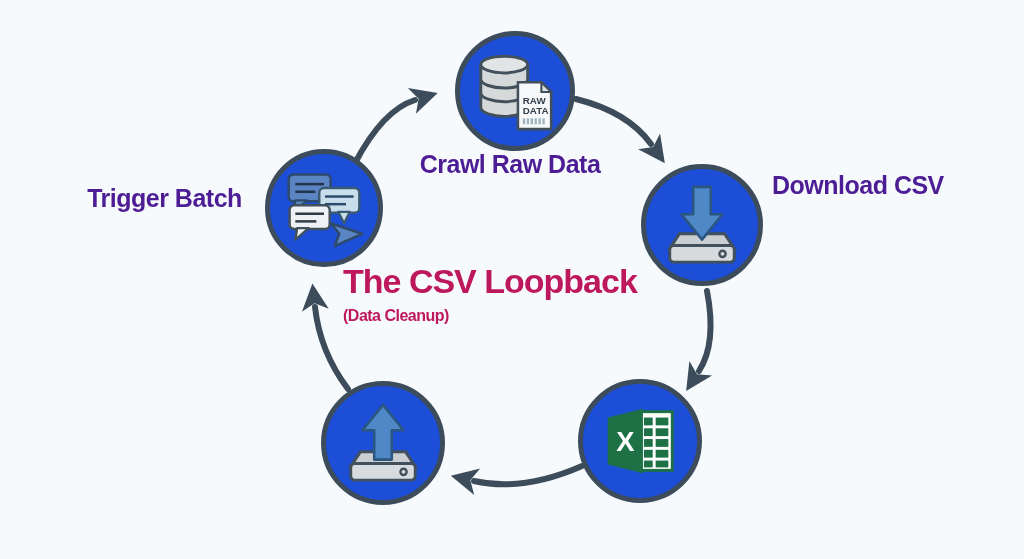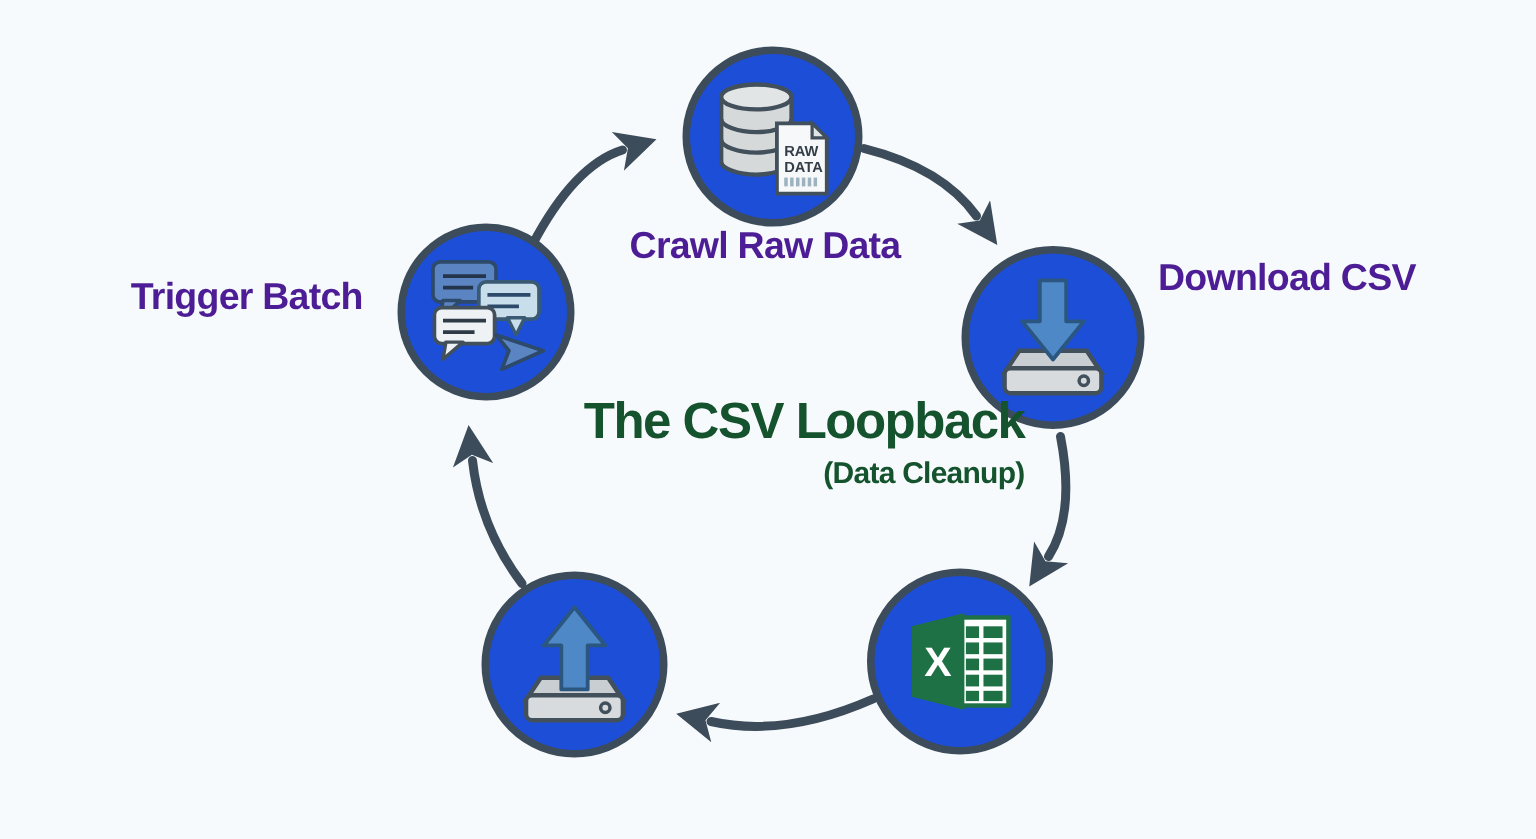--- a/index.html
+++ b/index.html
@@ -33,33 +33,33 @@
     font-weight: bold;
     font-size: 25px;
     letter-spacing: -0.5px;
     line-height: 27px;
   }
   .center-title {
     position: absolute;
     left: 343px;
     top: 262px;
     width: 340px;
-    text-align: right;
-    color: #14532d;
+    text-align: left;
+    color: #be185d;
   }
   .center-title .t1 {
     display: block;
     font-size: 34px;
     font-weight: bold;
     letter-spacing: -1px;
     line-height: 38px;
   }
   .center-title .t2 {
     display: block;
-    font-size: 20px;
+    font-size: 16px;
     font-weight: bold;
     letter-spacing: -0.5px;
     line-height: 32px;
   }
   .two-line span { display: block; }
 </style>
 </head>
 <body>
 
 <div class="stage">

